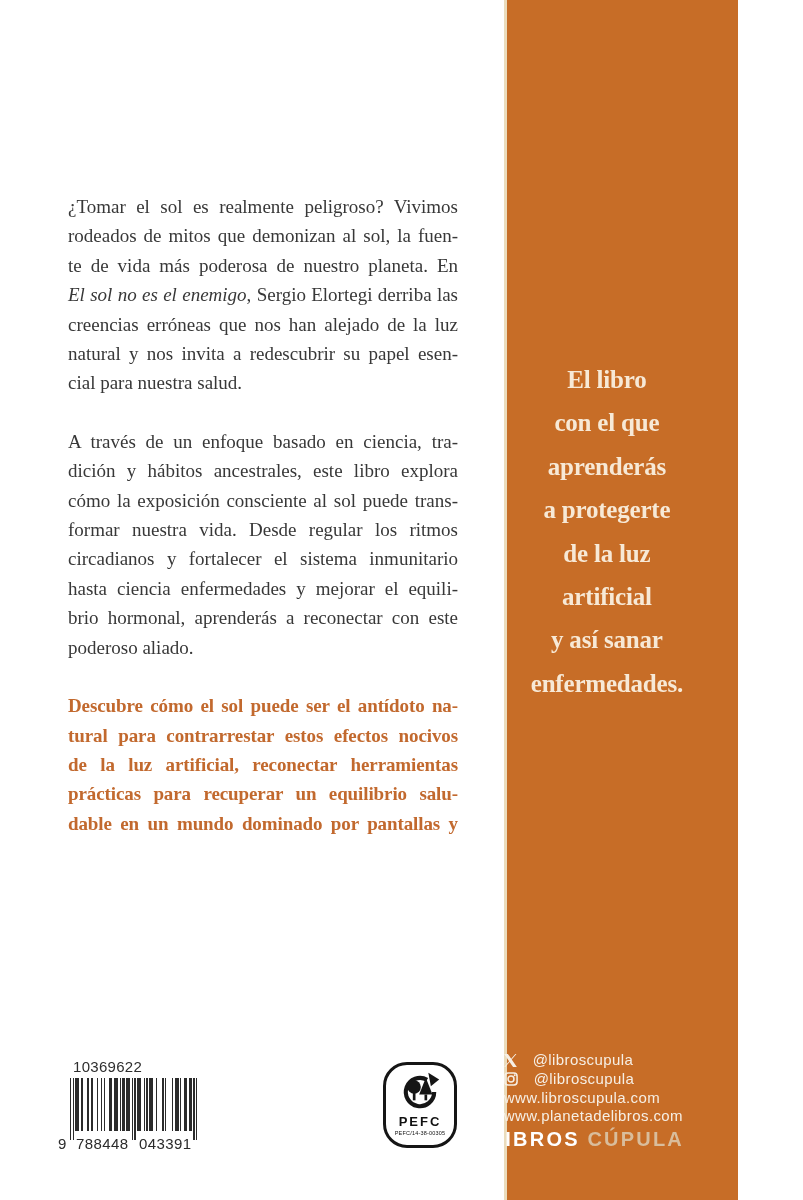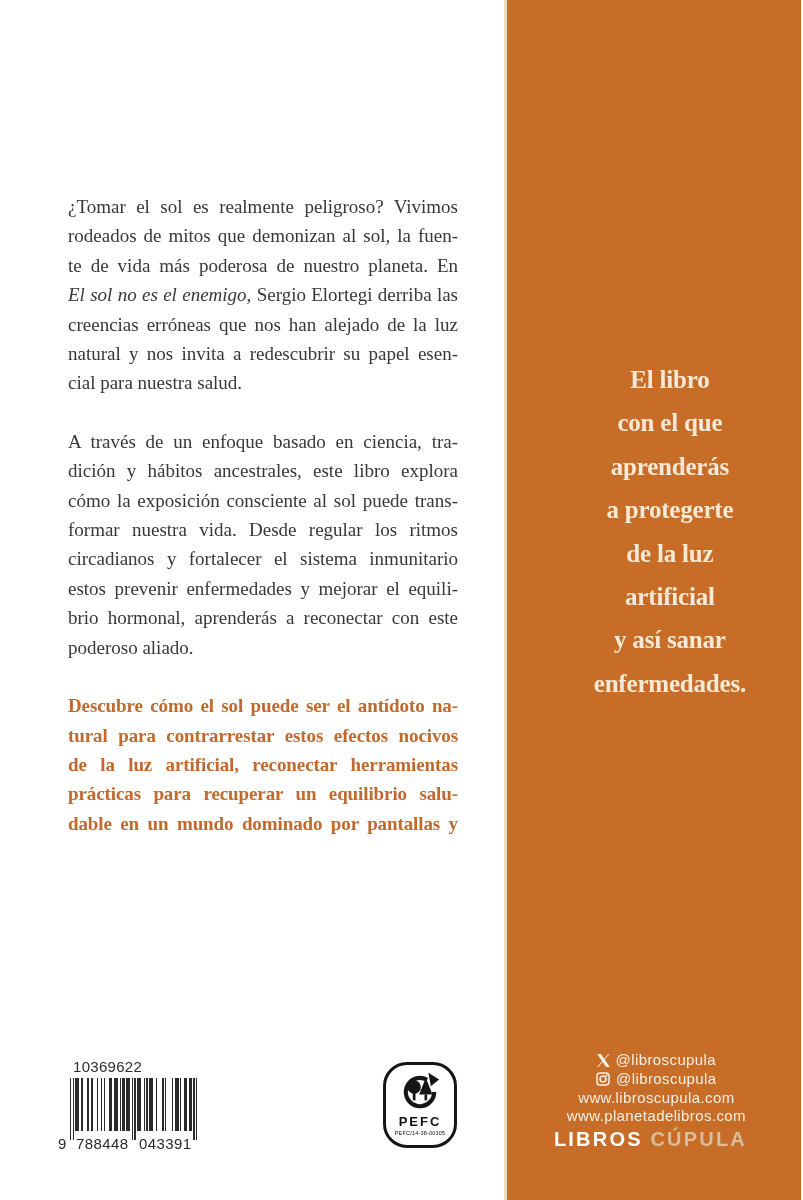--- a/index.html
+++ b/index.html
@@ -1,18 +1,18 @@
 <!DOCTYPE html>
 <html style="--sidebar-orange: #C76D27; --accent-text: #C2692E; --body-text: #383838; --quote-cream: #F7E9D6; --social-white: #F6EFE5; --publisher-tan: #D9BD9C;"><head>
 <meta charset="utf-8">
 <style>
   *{margin:0;padding:0;box-sizing:border-box}
   html,body{background:#ffffff}
   .page{
-    position:relative;width:801px;height:1200px;background:#ffffff;
+    position:relative;width:738px;height:1200px;background:#ffffff;
     overflow:hidden;font-family:"Liberation Serif",serif;
   }
   
   .main-text{position:absolute;left:68px;top:192px;width:390px;color:var(--body-text,#383838)}
   .para{margin-bottom:29px;font-size:19px}
   .para.accent{color:var(--accent-text,#C2692E);font-weight:bold;letter-spacing:-0.1px}
   .tline{line-height:29.4px;text-align:justify;text-align-last:justify}
   .tline.tlast{text-align-last:left}
   .tline i{font-style:italic}
   
@@ -24,21 +24,21 @@
   .quote{
     position:absolute;top:358px;right:55px;text-align:center;
     color:var(--quote-cream,#F7E9D6);font-weight:bold;font-size:25px;letter-spacing:-0.2px;
   }
   .qline{line-height:43.4px}
   .social{
     position:absolute;right:55px;top:1051px;text-align:right;
     font-family:"Liberation Sans",sans-serif;color:var(--social-white,#F6EFE5);
     font-size:15px;letter-spacing:0.4px;
   }
-  .social-row{display:flex;justify-content:center;align-items:center;gap:6px;height:18.8px;line-height:18.8px}
+  .social-row{display:flex;justify-content:flex-start;align-items:center;gap:16px;height:18.8px;line-height:18.8px}
   .social-row svg{display:block;flex:none}
   .publisher{
     position:absolute;right:54px;top:1128px;white-space:nowrap;
     font-family:"Liberation Sans",sans-serif;font-weight:bold;
     font-size:20px;letter-spacing:2.2px;color:#ffffff;
   }
   .publisher .tan{color:var(--publisher-tan,#D9BD9C)}
   
   .barcode-wrap{position:absolute;left:56px;top:1058px}
   .product-code{
@@ -68,21 +68,21 @@
         <div class="tline"><span>creencias erróneas que nos han alejado de la luz</span></div>
         <div class="tline"><span>natural y nos invita a redescubrir su papel esen-</span></div>
         <div class="tline tlast"><span>cial para nuestra salud.</span></div>
       </div>
     <div class="para">
         <div class="tline"><span>A través de un enfoque basado en ciencia, tra-</span></div>
         <div class="tline"><span>dición y hábitos ancestrales, este libro explora</span></div>
         <div class="tline"><span>cómo la exposición consciente al sol puede trans-</span></div>
         <div class="tline"><span>formar nuestra vida. Desde regular los ritmos</span></div>
         <div class="tline"><span>circadianos y fortalecer el sistema inmunitario</span></div>
-        <div class="tline"><span>estos prevenir enfermedades y mejorar el equili-</span></div>
+        <div class="tline"><span>hasta ciencia enfermedades y mejorar el equili-</span></div>
         <div class="tline"><span>brio hormonal, aprenderás a reconectar con este</span></div>
         <div class="tline tlast"><span>poderoso aliado.</span></div>
       </div>
     <div class="para accent">
         <div class="tline"><span>Descubre cómo el sol puede ser el antídoto na-</span></div>
         <div class="tline"><span>tural para contrarrestar estos efectos nocivos</span></div>
         <div class="tline"><span>de la luz artificial, reconectar herramientas</span></div>
         <div class="tline"><span>prácticas para recuperar un equilibrio salu-</span></div>
         <div class="tline"><span>dable en un mundo dominado por pantallas y</span></div>
       </div>

